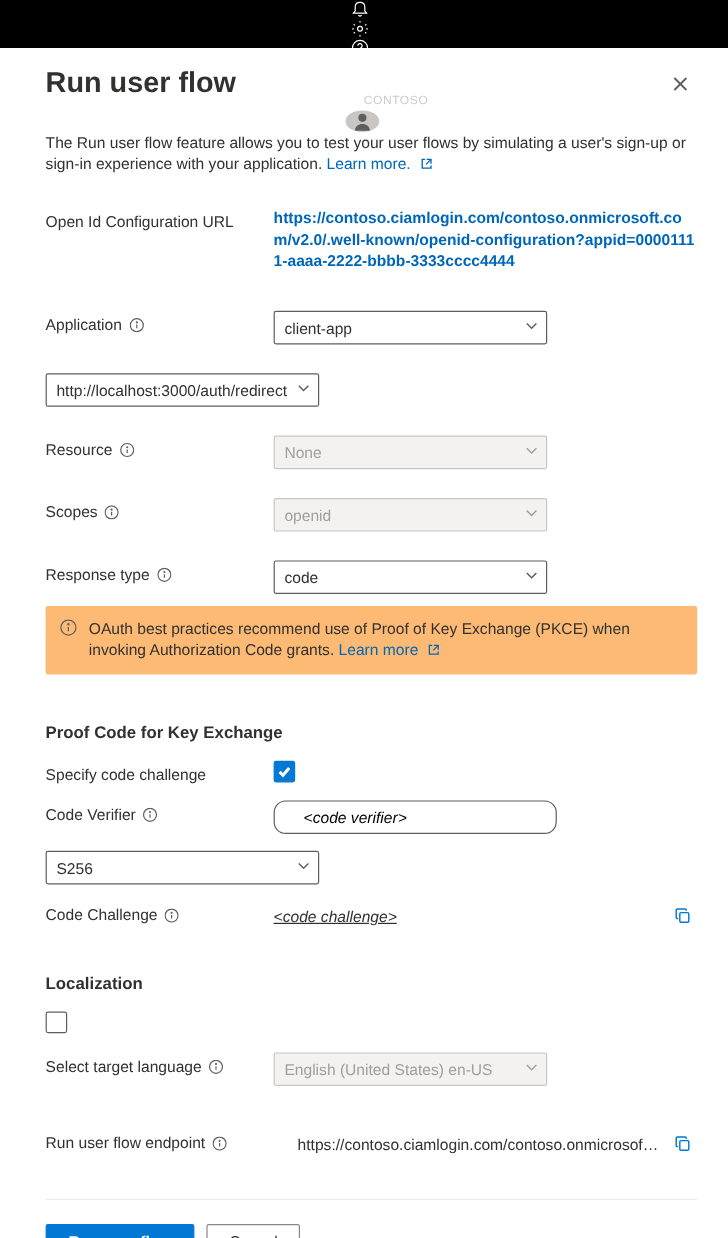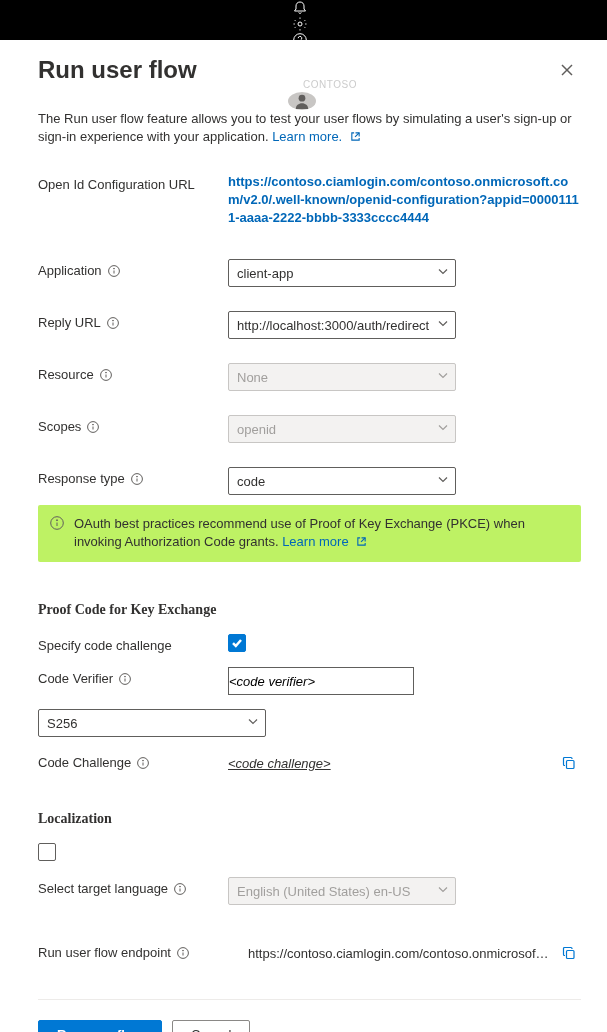--- a/index.html
+++ b/index.html
@@ -144,49 +144,48 @@
   }
   .chevron {
     position: absolute;
     right: 6px;
     top: 50%;
     transform: translateY(-50%);
     pointer-events: none;
   }
   .chevron svg { width: 12px; height: 12px; }
   .text-input {
-    width: 186px;
+    width: 236px;
     height: 28px;
     border: 1px solid #605e5c;
-    border-radius: 0;
-    padding: 0 0;
+    border-radius: 10px;
+    padding: 0 24px;
     font-size: 13px;
   }
   .info-callout {
-    background: #bef264;
+    background: #fdba74;
     padding: 10px 14px 10px 12px;
     display: flex;
     align-items: flex-start;
     font-size: 13px;
     line-height: 18px;
     margin: 10px 0 40px;
     border-radius: 2px;
   }
   .info-callout .callout-icon {
     flex-shrink: 0;
     margin-right: 10px;
     margin-top: 1px;
     color: #605e5c;
   }
   .info-callout .callout-icon svg { width: 14px; height: 14px; }
   .section-heading {
     font-weight: 600;
     font-size: 14px;
     margin: 16px 0 16px;
-    font-family: Liberation Serif, serif;
   }
   .checkbox {
     width: 18px; height: 18px;
     border: 1px solid #605e5c;
     border-radius: 2px;
     background: #fff;
     cursor: pointer;
     display: flex;
     align-items: center;
     justify-content: center;
@@ -347,30 +346,20 @@
       <div class="dropdown">
         <span>client-app</span>
         <span class="chevron"><svg viewBox="0 0 12 12" fill="none" stroke="#605e5c" stroke-width="1.2">
               <path d="M2 4 6 8 10 4"></path>
             </svg></span>
       </div>
     </div>
   </div>
 
   <div class="field-row">
-    <div class="field-label">
-      <span>Reply URL</span>
-      <span class="info-icon">
-          <svg viewBox="0 0 12 12" fill="none" stroke="currentColor" stroke-width="1">
-            <circle cx="6" cy="6" r="5.4"></circle>
-            <line x1="6" y1="5.5" x2="6" y2="8.5"></line>
-            <circle cx="6" cy="3.7" r=".4" fill="currentColor"></circle>
-          </svg>
-        </span>
-    </div>
     <div class="field-value">
       <div class="dropdown">
         <span>http://localhost:3000/auth/redirect</span>
         <span class="chevron"><svg viewBox="0 0 12 12" fill="none" stroke="#605e5c" stroke-width="1.2">
               <path d="M2 4 6 8 10 4"></path>
             </svg></span>
       </div>
     </div>
   </div>
 

